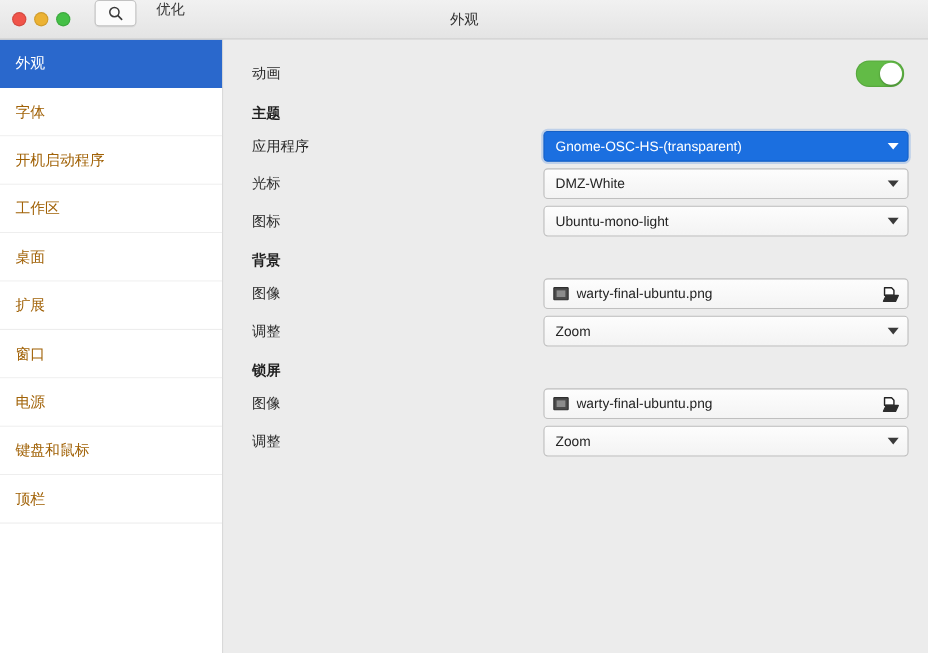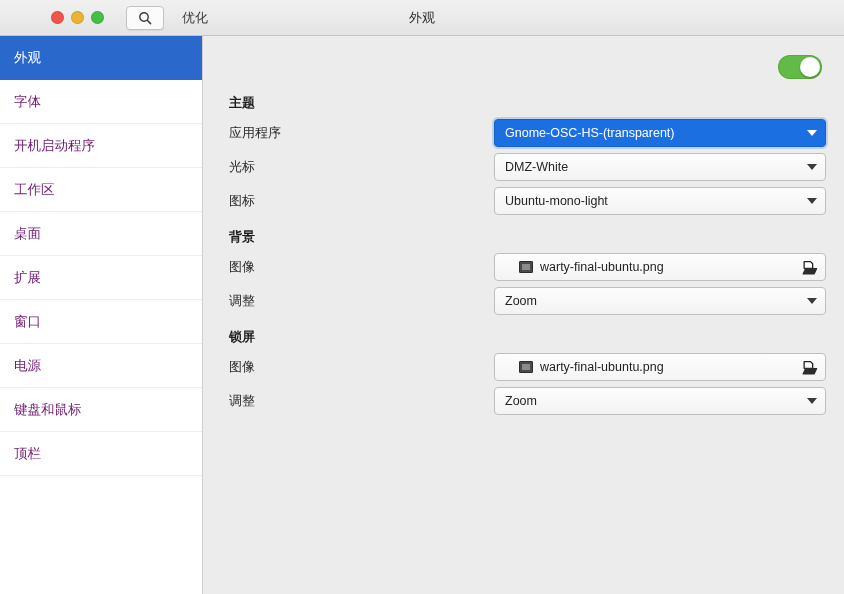--- a/index.html
+++ b/index.html
@@ -16,21 +16,21 @@
     background: #ececec;
   }
 
   
   .titlebar {
     position: relative;
     height: 36px;
     flex: 0 0 36px;
     background: linear-gradient(to bottom, #f1f1f1 0%, #e4e4e4 100%);
     border-bottom: 1px solid #c4c4c4;
-    display: flex; align-items: center; padding-left: 40px;
+    display: flex; 
   }
   .traffic {
     display: flex; align-items: center; gap: 7px;
     margin-left: 11px;
   }
   .light { width: 13px; height: 13px; border-radius: 50%; display: block; }
   .light.red    { background: #f0544a; box-shadow: inset 0 0 0 1px rgba(0,0,0,.12); }
   .light.yellow { background: #ecb233; box-shadow: inset 0 0 0 1px rgba(0,0,0,.12); }
   .light.green  { background: #45c047; box-shadow: inset 0 0 0 1px rgba(0,0,0,.12); }
 
@@ -71,21 +71,21 @@
     flex: 0 0 203px;
     background: #ffffff;
     border-right: 1px solid #d0d0d0;
     overflow: hidden;
   }
   .side-item {
     height: 44px;
     display: flex; align-items: center;
     padding-left: 14px;
     font-size: 13.5px;
-    color: #701a75;
+    color: #a16207;
     border-bottom: 1px solid #ededed;
     background: #ffffff;
   }
   .side-item.selected {
     background: #2a68cc;
     color: #ffffff;
     border-bottom-color: #2a68cc;
   }
 
   
@@ -186,21 +186,21 @@
   .combo.shell-combo { width: 332px; }
 
   
   .filefield {
     width: 332px;
     height: 28px;
     background: linear-gradient(to bottom, #fdfdfd 0%, #f4f4f4 100%);
     border: 1px solid #bfbfbf;
     border-radius: 4px;
     display: flex; align-items: center;
-    padding: 0 7px 0 24px;
+    padding: 0 7px 0 8px;
     font-size: 12.5px;
     color: #242424;
     gap: 7px;
   }
   .filefield .fname {
     flex: 1 1 auto;
     white-space: nowrap; overflow: hidden; text-overflow: ellipsis;
   }
   .thumb-icon {
     width: 14px; height: 12px;
@@ -274,20 +274,21 @@
         <span>键盘和鼠标</span>
       </div>
       <div class="side-item">
         <span>顶栏</span>
       </div>
     </div>
 
     <div class="content">
 
       <div class="row">
+        <div class="label">动画</div>
         <div class="control">
           <div class="switch">
             <span class="knob"></span>
           </div>
         </div>
       </div>
 
       <div class="section-head">主题</div>
 
       <div class="row">

